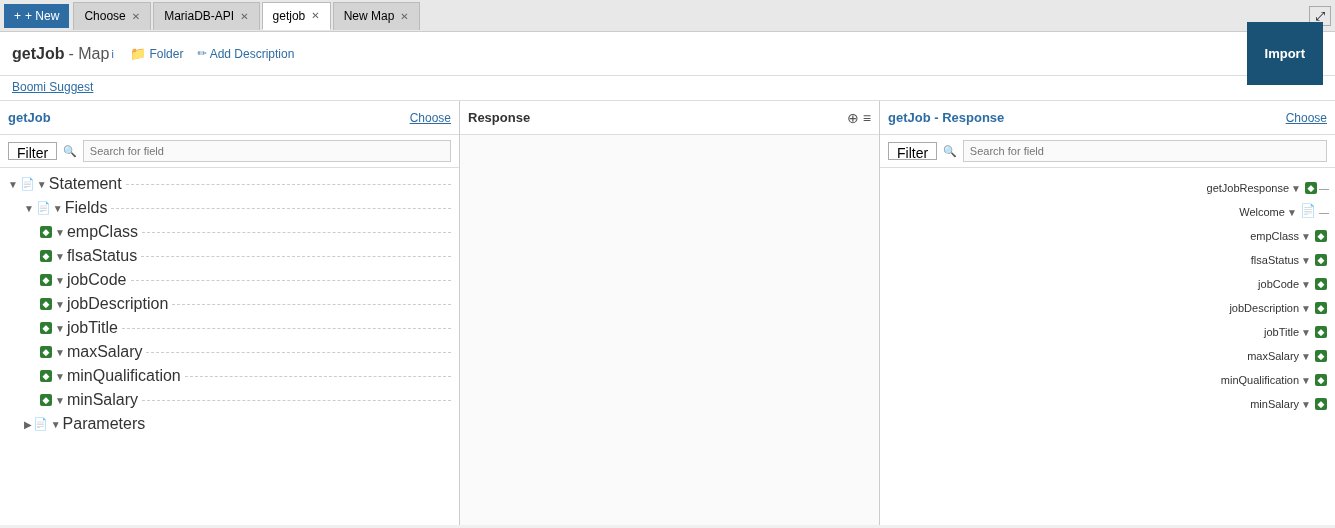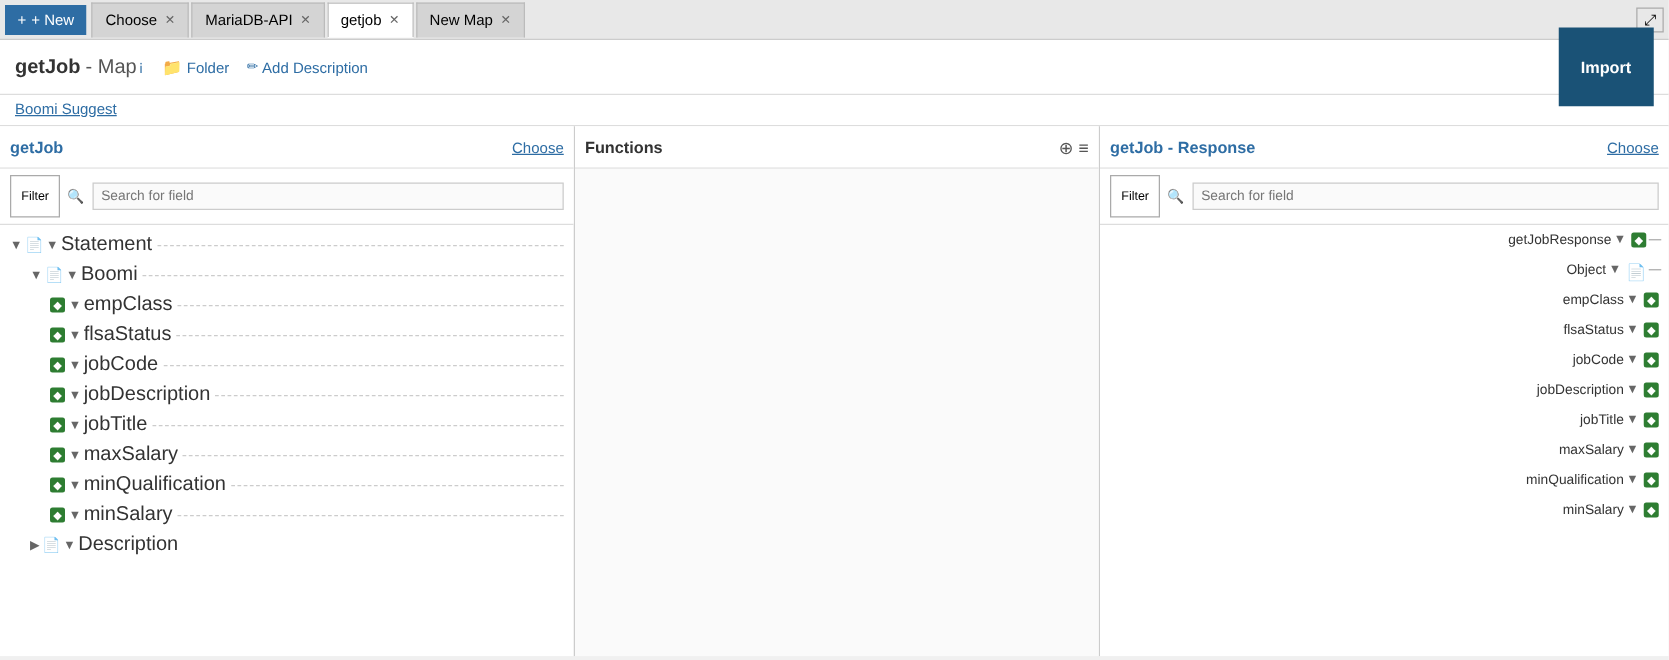--- a/index.html
+++ b/index.html
@@ -156,23 +156,23 @@
       align-items: center;
       padding: 5px 8px;
       gap: 6px;
       border-bottom: 1px solid #ddd;
       background: #fff;
     }
     .filter-btn {
       background: #fff;
       border: 1px solid #aaa;
       padding: 2px 8px;
-      font-size: 10px;
-      cursor: pointer;
-      height: 34px;
+      font-size: 14px;
+      cursor: pointer;
+      height: 18px;
     }
     .search-input {
       flex: 1;
       border: 1px solid #ccc;
       padding: 2px 6px;
       font-size: 11px;
       height: 22px;
       outline: none;
       background: #fafafa;
     }
@@ -216,21 +216,21 @@
     .connector-line { 
       flex: 1; 
       height: 1px; 
       border-top: 1px dashed #ccc;
       margin: 0 4px;
     }
 
     
     .tree-node-right {
       display: flex;
-      align-items: flex-start;
+      align-items: flex-end;
       padding: 2px 4px;
       height: 24px;
       font-size: 12px;
       white-space: nowrap;
       cursor: pointer;
       justify-content: flex-end;
     }
     .node-label-right { font-size: 11px; color: #333; }
     .expand-icon { font-size: 10px; color: #666; margin: 0 2px; }
 
@@ -317,21 +317,21 @@
         <span class="doc-icon">📄</span>
         <span class="toggle-icon">▼</span>
         <span class="node-label">Statement</span>
         <span class="connector-line"></span>
       </div>
 
       <div class="tree-node indent2">
         <span class="toggle-icon">▼</span>
         <span class="doc-icon">📄</span>
         <span class="toggle-icon">▼</span>
-        <span class="node-label">Boomi</span>
+        <span class="node-label">Fields</span>
         <span class="connector-line"></span>
       </div>
 
       <div class="tree-node indent3">
         <span class="green-gem">◆</span>
         <span class="toggle-icon">▼</span>
         <span class="node-label">empClass</span>
         <span class="connector-line"></span>
       </div>
 
@@ -381,28 +381,28 @@
         <span class="green-gem">◆</span>
         <span class="toggle-icon">▼</span>
         <span class="node-label">minSalary</span>
         <span class="connector-line"></span>
       </div>
 
       <div class="tree-node indent2">
         <span class="toggle-icon">▶</span>
         <span class="doc-icon">📄</span>
         <span class="toggle-icon">▼</span>
-        <span class="node-label">Description</span>
+        <span class="node-label">Parameters</span>
       </div>
     </div>
   </div>
 
   <div class="middle-panel">
     <div class="panel-header">
-      <span class="panel-title">Functions</span>
+      <span class="panel-title">Response</span>
       <div class="functions-icons">
         <button class="func-icon-btn">
           <span>⊕</span>
         </button>
         <button class="func-icon-btn">
           <span>≡</span>
         </button>
       </div>
     </div>
     <div class="functions-panel-content"></div>
@@ -423,21 +423,21 @@
     <div class="tree-area">
 
       <div class="tree-node-right" style="justify-content: flex-end; padding-right: 6px;">
         <span class="node-label-right">getJobResponse</span>
         <span class="expand-icon">▼</span>
         <span style="display:inline-block;width:12px;height:12px;background:#2e7d32;border-radius:2px;font-size:9px;color:white;text-align:center;line-height:12px;margin:0 2px;">◆</span>
         <span class="small-collapse">—</span>
       </div>
 
       <div class="tree-node-right" style="padding-right: 6px;">
-        <span class="node-label-right">Object</span>
+        <span class="node-label-right">Welcome</span>
         <span class="expand-icon">▼</span>
         <span style="font-size:13px;color:#5d8aa8;margin:0 2px;">📄</span>
         <span class="small-collapse">—</span>
       </div>
 
       <div class="tree-node-right" style="padding-right: 6px;">
         <span class="node-label-right">empClass</span>
         <span class="expand-icon">▼</span>
         <span style="display:inline-block;width:12px;height:12px;background:#2e7d32;border-radius:2px;font-size:9px;color:white;text-align:center;line-height:12px;margin:0 2px;">◆</span>
       </div>

